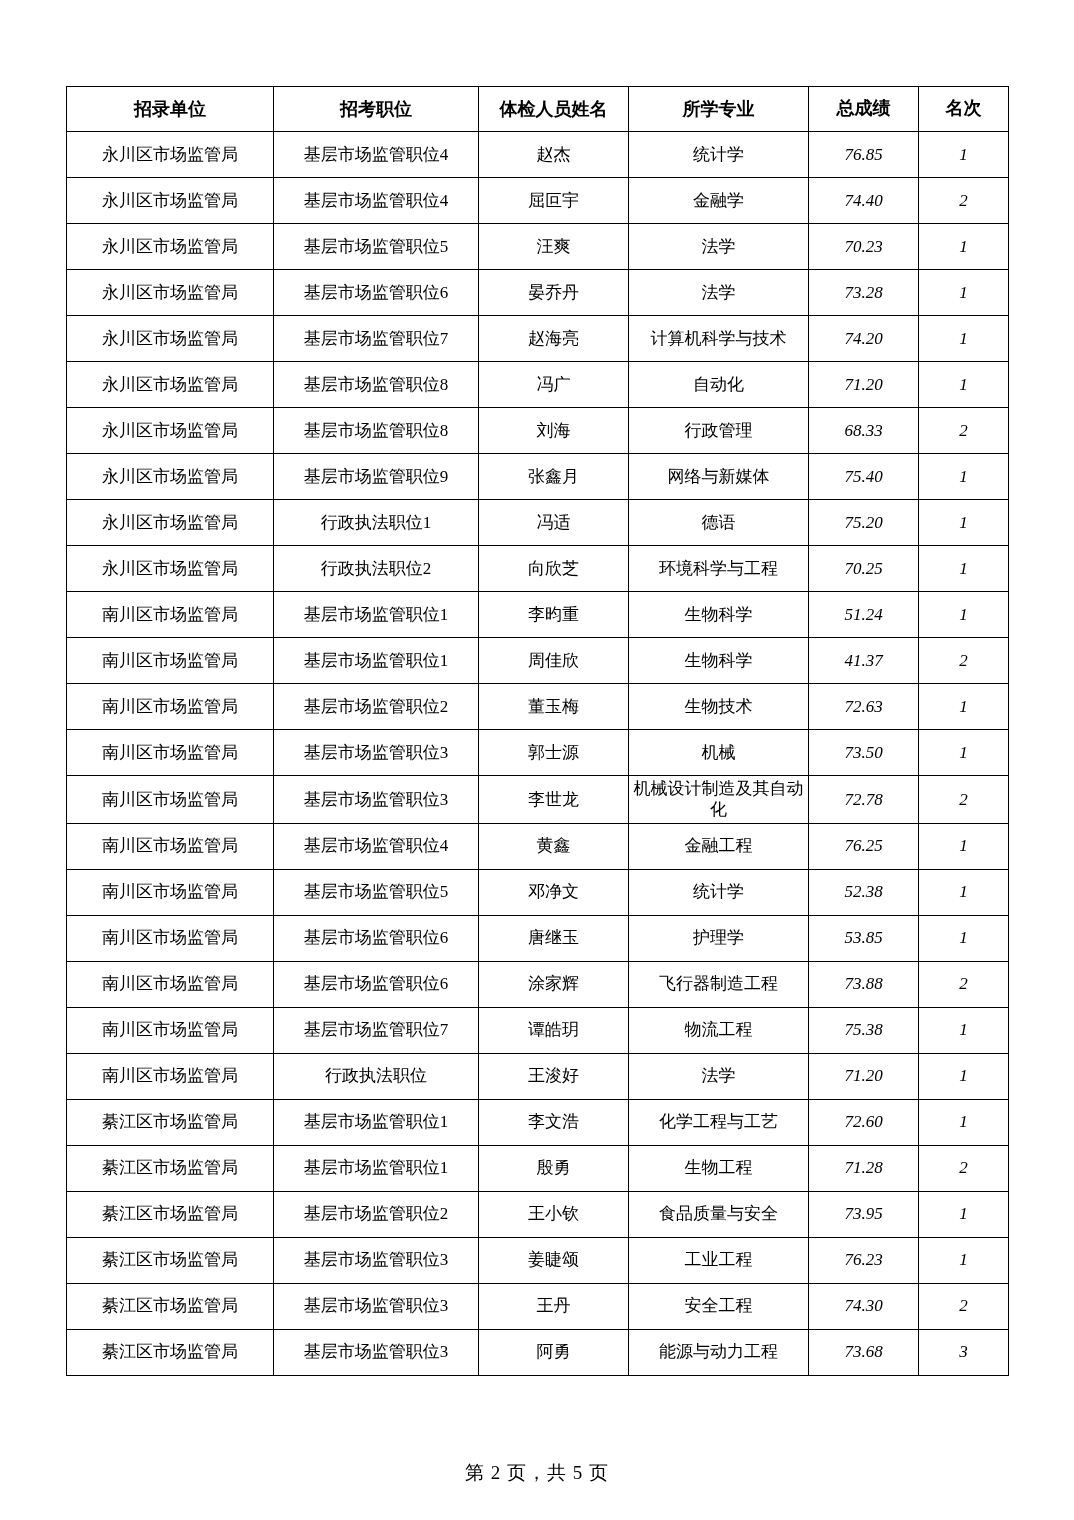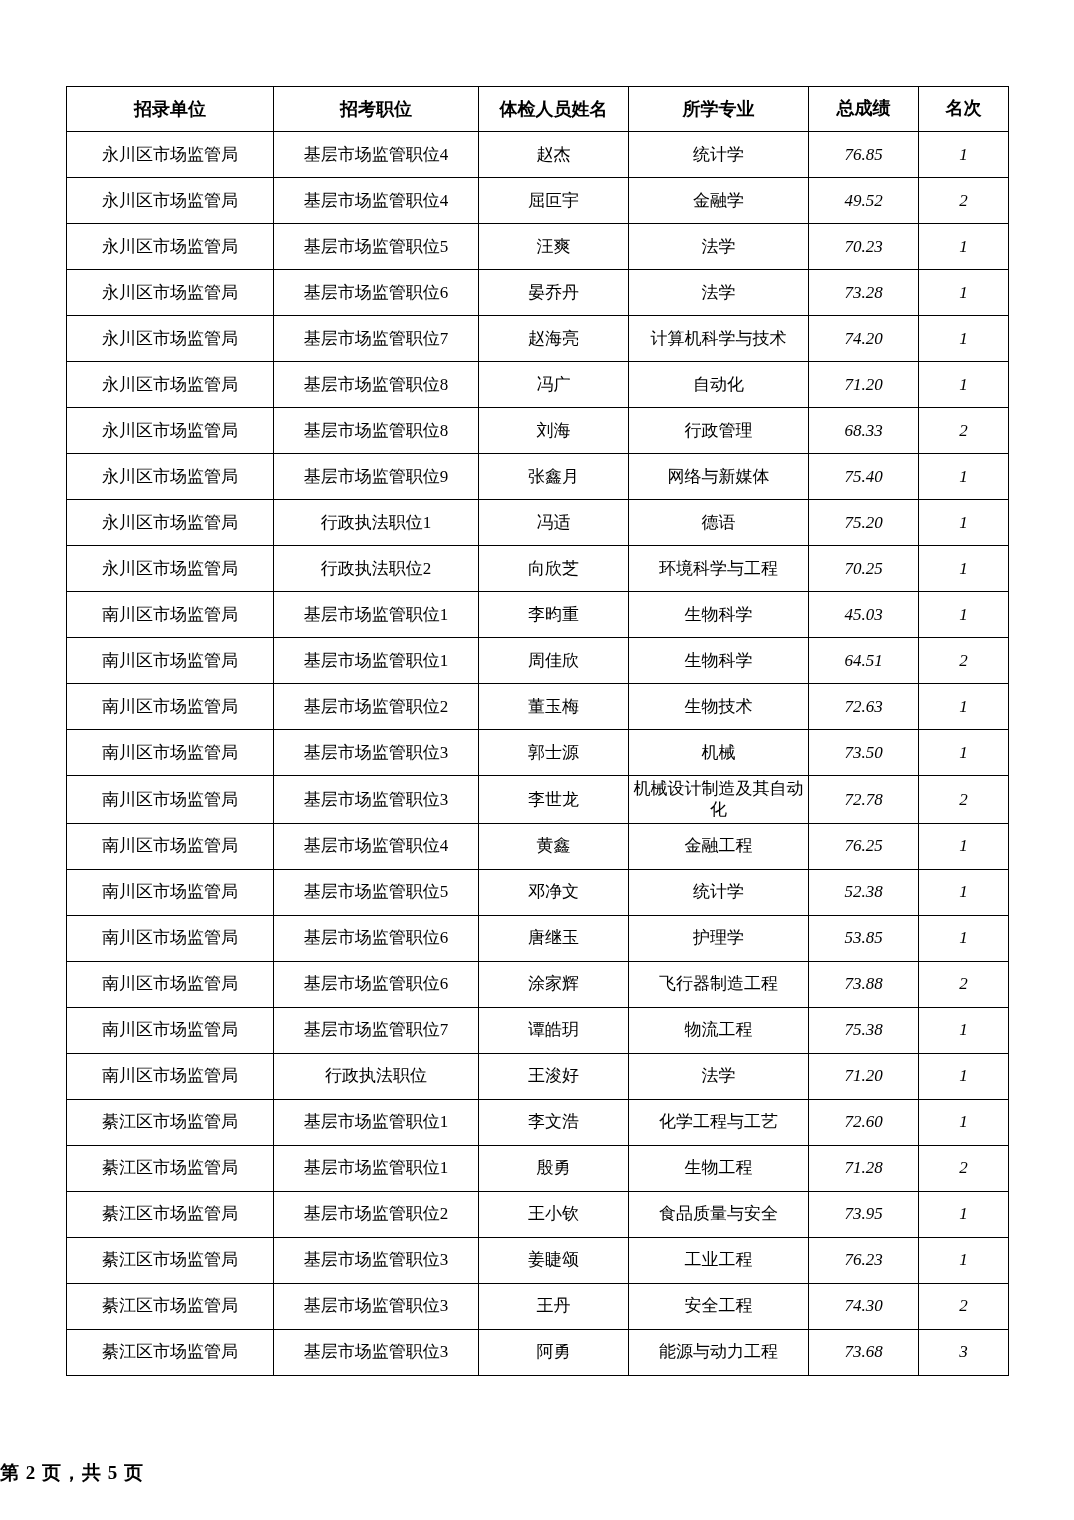--- a/index.html
+++ b/index.html
@@ -65,22 +65,23 @@
   .wrap-cell {
     font-size: 16px;
     line-height: 1.15;
     margin-top: 32px;
   }
   .footer {
     position: absolute;
     left: 0;
     right: 0;
     bottom: 34px;
+    text-align: center;
     font-size: 19px;
-    font-weight: bold;
+    font-weight: normal;
     font-family: "Liberation Serif", "DejaVu Serif", serif;
     letter-spacing: 1px;
   }
 </style>
 </head>
 <body>
 
 <div class="page">
   <table class="result-table">
     <colgroup>
@@ -108,21 +109,21 @@
         <td>赵杰</td>
         <td>统计学</td>
         <td class="score">76.85</td>
         <td class="rank">1</td>
       </tr>
       <tr>
         <td>永川区市场监管局</td>
         <td>基层市场监管职位4</td>
         <td>屈叵宇</td>
         <td>金融学</td>
-        <td class="score">49.52</td>
+        <td class="score">74.40</td>
         <td class="rank">2</td>
       </tr>
       <tr>
         <td>永川区市场监管局</td>
         <td>基层市场监管职位5</td>
         <td>汪爽</td>
         <td>法学</td>
         <td class="score">70.23</td>
         <td class="rank">1</td>
       </tr>
@@ -180,29 +181,29 @@
         <td>向欣芝</td>
         <td>环境科学与工程</td>
         <td class="score">70.25</td>
         <td class="rank">1</td>
       </tr>
       <tr>
         <td>南川区市场监管局</td>
         <td>基层市场监管职位1</td>
         <td>李昀重</td>
         <td>生物科学</td>
-        <td class="score">45.03</td>
+        <td class="score">51.24</td>
         <td class="rank">1</td>
       </tr>
       <tr>
         <td>南川区市场监管局</td>
         <td>基层市场监管职位1</td>
         <td>周佳欣</td>
         <td>生物科学</td>
-        <td class="score">64.51</td>
+        <td class="score">41.37</td>
         <td class="rank">2</td>
       </tr>
       <tr>
         <td>南川区市场监管局</td>
         <td>基层市场监管职位2</td>
         <td>董玉梅</td>
         <td>生物技术</td>
         <td class="score">72.63</td>
         <td class="rank">1</td>
       </tr>

